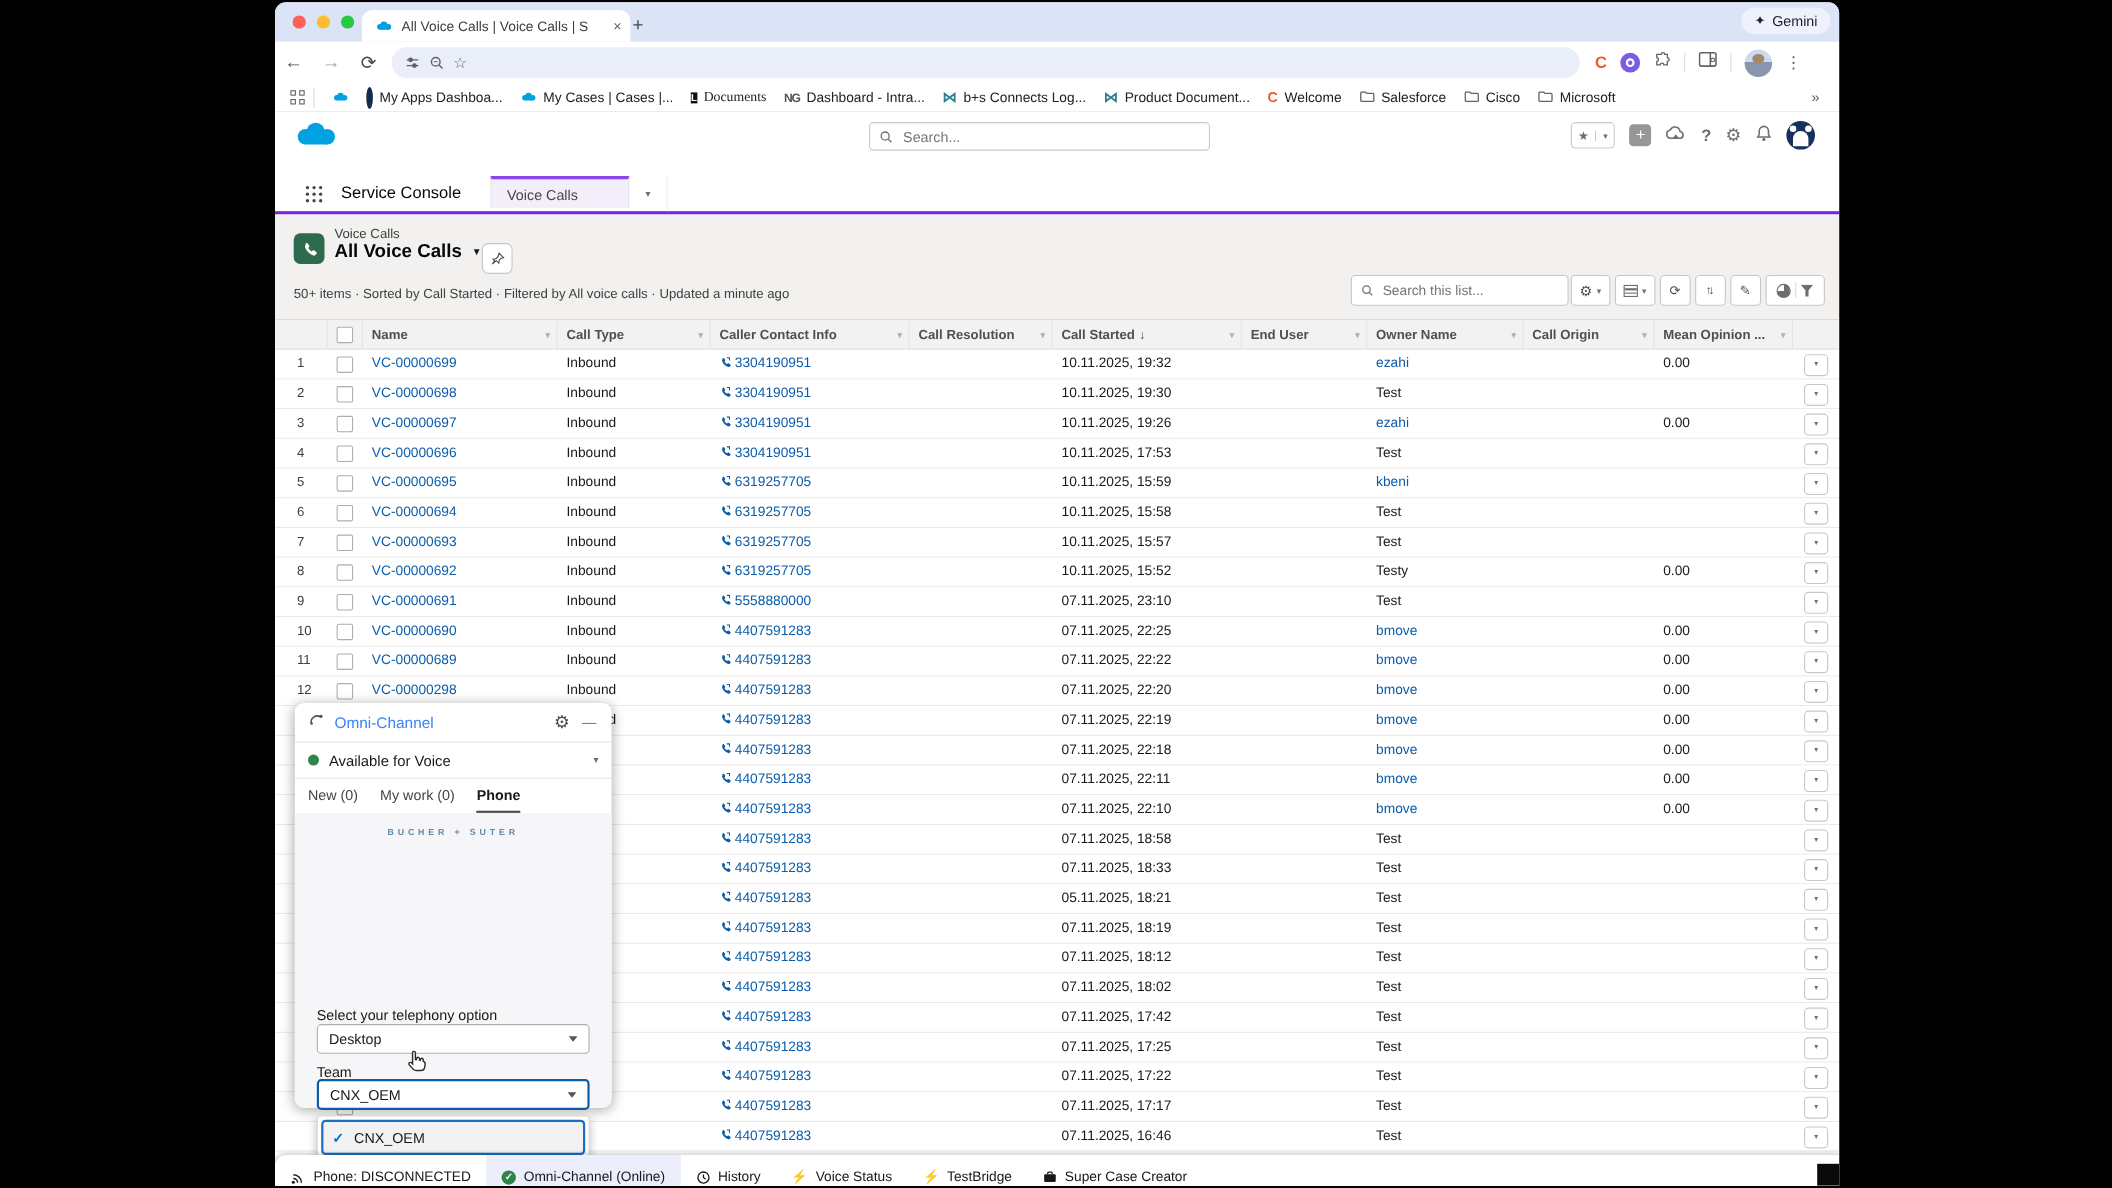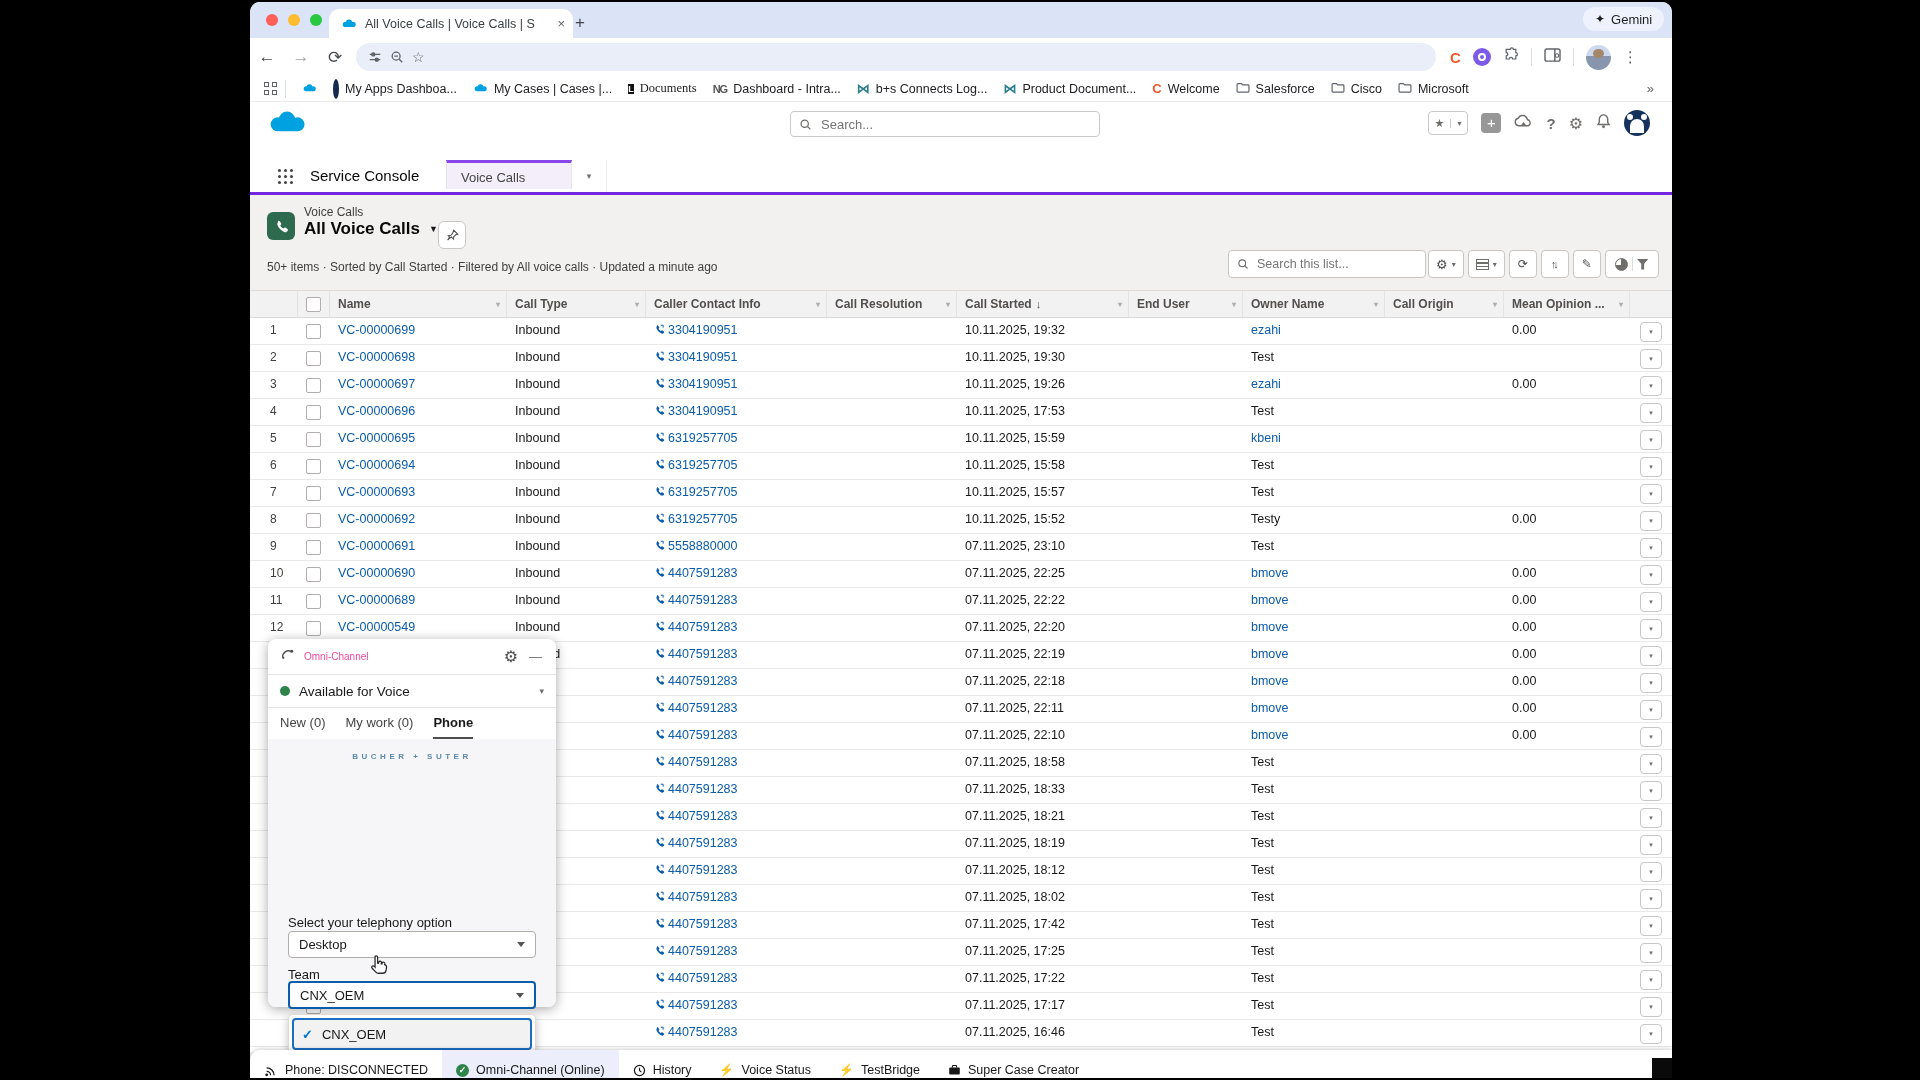--- a/index.html
+++ b/index.html
@@ -103,21 +103,21 @@
   .td{line-height:25px;padding-left:8px;white-space:nowrap;overflow:hidden;}
   .cnum{font-size:12px;color:#3e3e3c;padding-left:20px;}
   .cb{width:13px;height:13px;border:1px solid #b0adab;border-radius:2px;background:#fff;margin:6px 0 0 8px;}
   a.link{color:#0b5cab;text-decoration:none;}
   .phg{display:inline-block;vertical-align:-1px;margin-right:3px;}
   .rowact{width:20px;height:18px;margin:4px 0 0 10px;border:1px solid #c9c7c5;border-radius:4px;background:#fff;color:#706e6b;font-size:7px;text-align:center;line-height:17px;}
 
   
   .omni{left:18px;top:637px;width:288px;height:368px;background:#fff;border-radius:8px;box-shadow:0 2px 12px rgba(0,0,0,.35);z-index:5;}
   .omni-h{height:36px;display:flex;align-items:center;padding:0 12px;gap:9px;border-bottom:1px solid #e5e5e5;box-sizing:border-box;}
-  .omni-title{font-size:10px;color:#ec4899;flex:1;}
+  .omni-title{font-size:14px;color:#3b82f6;flex:1;}
   .omni-min{color:#706e6b;font-size:13px;padding:0 2px;}
   .omni-status{height:33px;display:flex;align-items:center;padding:0 12px;gap:9px;border-bottom:1px solid #e5e5e5;box-sizing:border-box;font-size:13.5px;color:#181818;}
   .gdot{width:10px;height:10px;border-radius:50%;background:#2e844a;}
   .omni-tabs{height:31px;display:flex;align-items:stretch;padding:0 12px;gap:20px;font-size:13px;color:#444;}
   .otab{display:flex;align-items:center;border-bottom:2px solid transparent;}
   .otab.active{font-weight:700;color:#181818;border-bottom-color:#514f4d;}
   .omni-body{position:absolute;left:0;right:0;top:100px;bottom:0;background:#f6f5f7;border-radius:0 0 8px 8px;}
   .brand{margin-top:13px;text-align:center;}
   .brand-top{font-size:8px;letter-spacing:3.5px;color:#5c8bad;font-weight:700;}
   .brand-main{font-size:31px;font-weight:800;color:#174a70;letter-spacing:-1px;line-height:1.05;margin-top:1px;}
@@ -663,21 +663,21 @@
           <div class="td">0.00</div>
           <div class="td" style="padding: 0px;">
             <div class="rowact">▾</div>
           </div>
         </div>
         <div class="trow tgrid">
           <div class="td cnum">12</div>
           <div class="td" style="padding: 0px;">
             <div class="cb"></div>
           </div>
-          <div class="td"><a class="link" href="#">VC-00000549</a></div>
+          <div class="td"><a class="link" href="#">VC-00000298</a></div>
           <div class="td">Inbound</div>
           <div class="td"><svg class="phg" width="11" height="11" viewBox="0 0 18 18">
               <path d="M4.8 2.6c.6-.6 1.6-.5 2.1.2l1.6 2.2c.4.5.3 1.2-.1 1.7l-.9 1c.7 1.4 2.4 3.1 3.8 3.8l1-.9c.5-.4 1.2-.5 1.7-.1l2.2 1.6c.7.5.8 1.5.2 2.1l-1.1 1.1c-.6.6-1.5.8-2.3.5-4-1.5-7.5-5-9-9-.3-.8-.1-1.7.5-2.3z" fill="#0b5cab"></path>
               <path d="M11 2l4 0 0 4" fill="none" stroke="#0b5cab" stroke-width="1.6"></path>
             </svg><a class="link" href="#">4407591283</a></div>
           <div class="td"></div>
           <div class="td">07.11.2025, 22:20</div>
           <div class="td"></div>
           <div class="td"><a class="link" href="#">bmove</a></div>
           <div class="td"></div>
@@ -817,21 +817,21 @@
           <div class="td" style="padding: 0px;">
             <div class="cb"></div>
           </div>
           <div class="td"></div>
           <div class="td"></div>
           <div class="td"><svg class="phg" width="11" height="11" viewBox="0 0 18 18">
               <path d="M4.8 2.6c.6-.6 1.6-.5 2.1.2l1.6 2.2c.4.5.3 1.2-.1 1.7l-.9 1c.7 1.4 2.4 3.1 3.8 3.8l1-.9c.5-.4 1.2-.5 1.7-.1l2.2 1.6c.7.5.8 1.5.2 2.1l-1.1 1.1c-.6.6-1.5.8-2.3.5-4-1.5-7.5-5-9-9-.3-.8-.1-1.7.5-2.3z" fill="#0b5cab"></path>
               <path d="M11 2l4 0 0 4" fill="none" stroke="#0b5cab" stroke-width="1.6"></path>
             </svg><a class="link" href="#">4407591283</a></div>
           <div class="td"></div>
-          <div class="td">07.11.2025, 18:21</div>
+          <div class="td">05.11.2025, 18:21</div>
           <div class="td"></div>
           <div class="td">Test</div>
           <div class="td"></div>
           <div class="td"></div>
           <div class="td" style="padding: 0px;">
             <div class="rowact">▾</div>
           </div>
         </div>
         <div class="trow tgrid">
           <div class="td cnum"></div>

